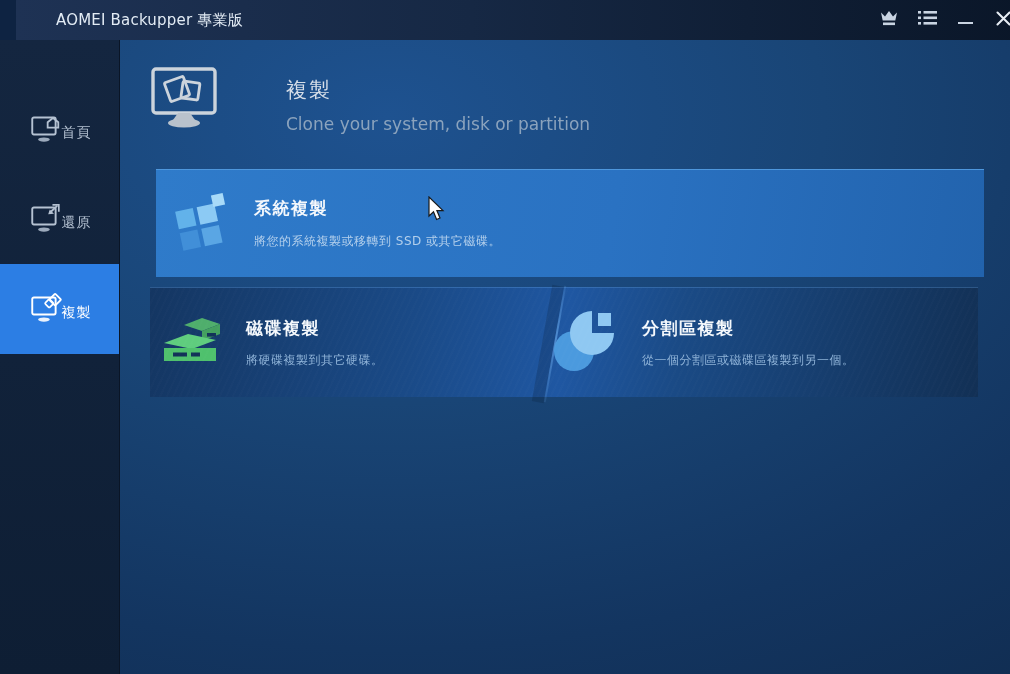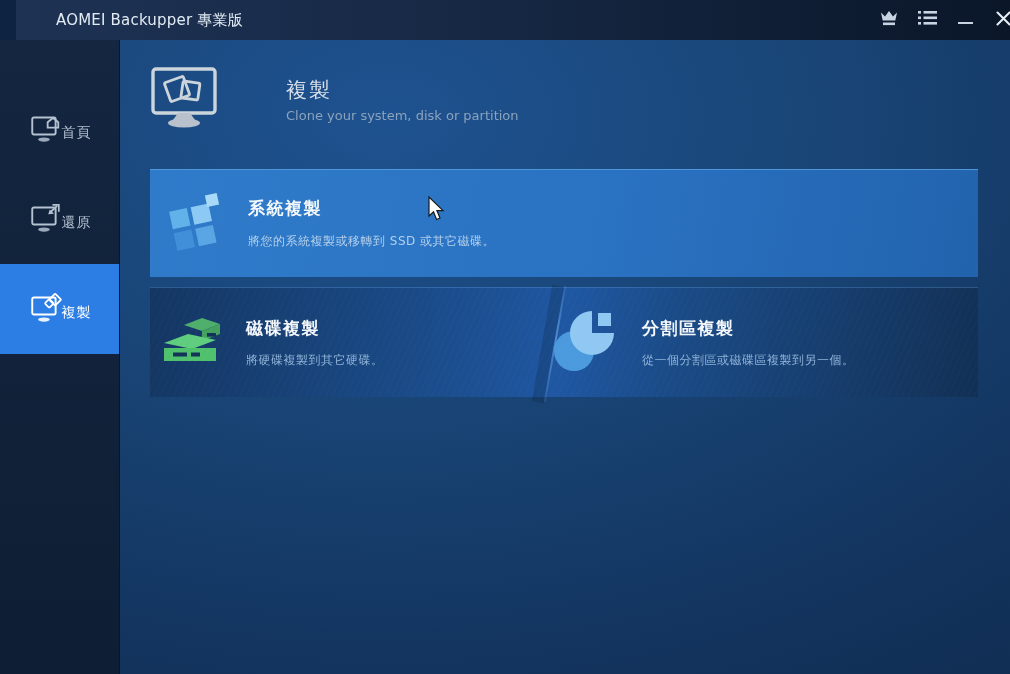--- a/index.html
+++ b/index.html
@@ -26,23 +26,23 @@
   .side-item .side-label { margin-top:7px; font-size:14px; letter-spacing:1px; }
   .side-item.selected { background:#2c7ee4; color:#ffffff; }
 
   
   .main { position:absolute; top:40px; left:120px; width:890px; height:634px;
     background:radial-gradient(1250px 820px at 30% 12%, #1e5290 0%, #194576 35%, #133560 65%, #0f2849 100%); }
 
   .header { position:absolute; left:30px; top:26px; display:flex; align-items:flex-start; }
   .header-text { margin-left:66px; padding-top:10px; }
   .header-title { color:#d6dee8; font-size:21px; letter-spacing:2px; }
-  .header-subtitle { margin-top:4px; color:#8ba3bd; font-size:13px; }
-
-  .option-row { position:absolute; left:30px; top:129px; width:828px; height:108px;
+  .header-subtitle { margin-top:10px; color:#8ba3bd; font-size:17px; }
+
+  .option-row { position:absolute; left:36px; top:129px; width:828px; height:108px;
     background:linear-gradient(100deg,#2f7bca 0%,#2a72c2 55%,#2263ad 100%);
     border-top:1px solid #4e97dd; display:flex; align-items:center; padding-left:14px; cursor:pointer; }
   .opt-text { margin-left:26px; }
   .opt-title { color:#f4f8fc; font-size:17px; font-weight:bold; letter-spacing:1.5px; }
   .opt-desc { margin-top:13px; font-size:12px; color:#b4d0ec; letter-spacing:.5px; }
 
   .cards { position:absolute; left:30px; top:247px; width:828px; height:110px;
     background:linear-gradient(98deg,#143662 0%,#1a4a87 32%,#1f57a2 50%,#1a4a85 64%,#123055 100%);
     border-top:1px solid rgba(90,150,215,.38); }
   .cards::after { content:""; position:absolute; inset:0;

